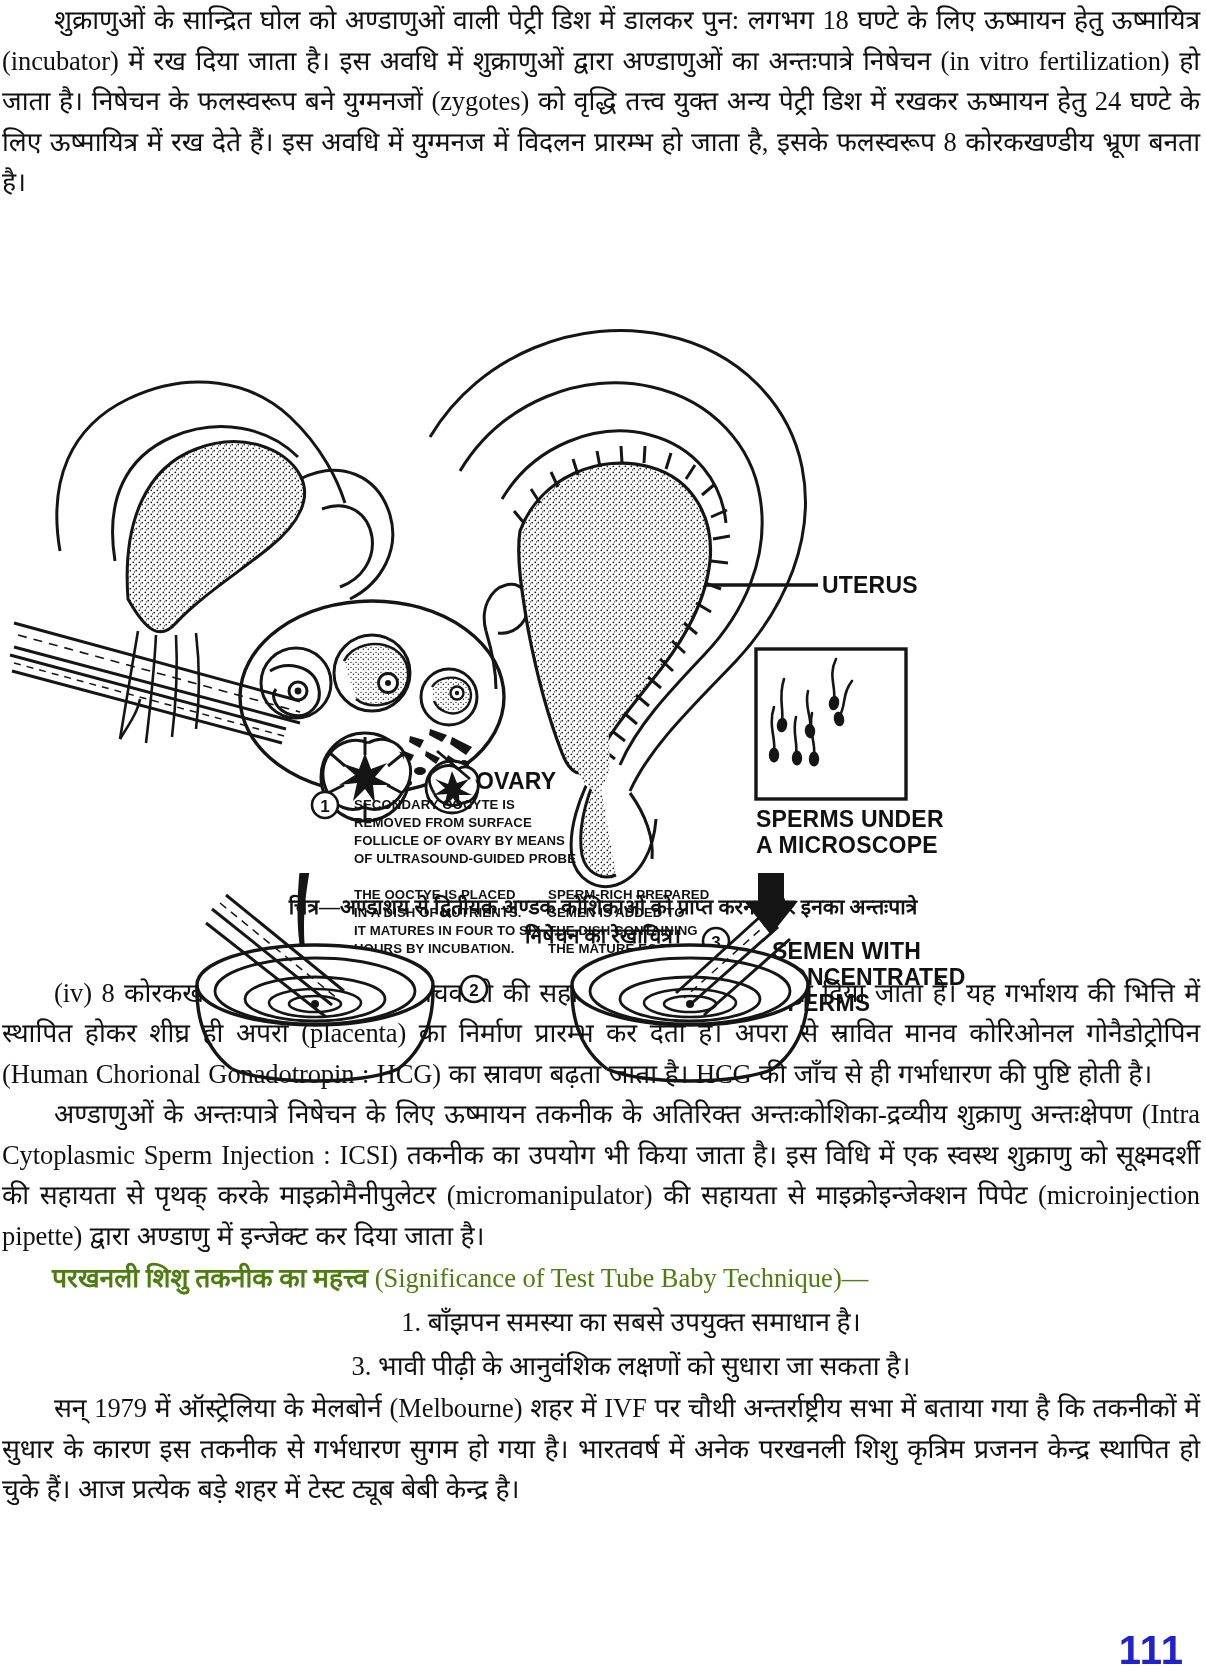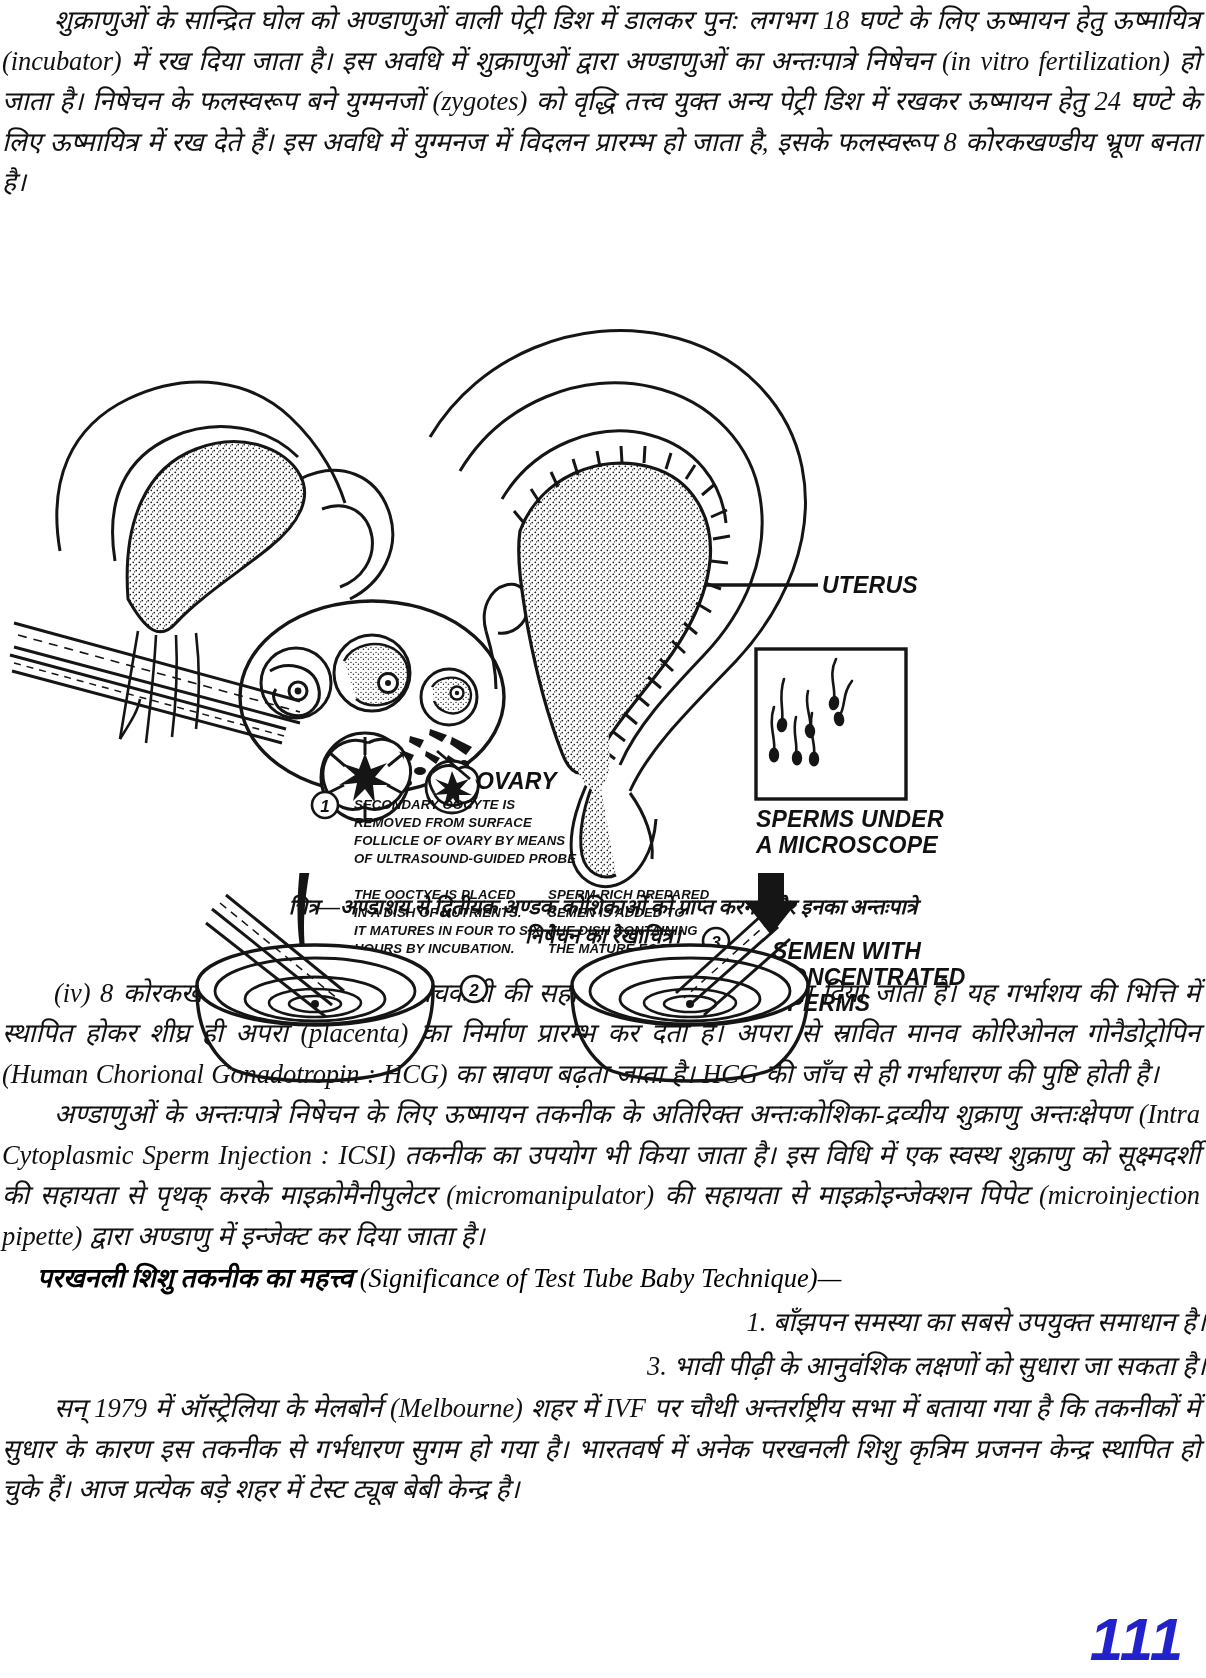--- a/index.html
+++ b/index.html
@@ -13,21 +13,20 @@
     color: #101010;
     overflow: hidden;
     position: relative;
   }
 
   .page {
     position: relative;
     width: 1206px;
     height: 1678px;
     padding: 0;
-    font-style: italic;
   }
 
   
   .para {
     font-size: 26.5px;
     line-height: 40.5px;
     text-align: justify;
     text-align-last: left;
     letter-spacing: -0.1px;
     word-spacing: 1px;
@@ -36,29 +35,29 @@
     color: #111;
   }
   .para.indent { text-indent: 52px; }
 
   .b { font-weight: bold; }
 
   .listitem {
     font-size: 26.5px;
     line-height: 44px;
     padding-left: 56px;
-    text-align: right;
+    text-align: center;
     color: #111;
   }
 
   .heading-line {
     font-size: 26.5px;
     line-height: 44px;
-    padding-left: 37px;
-    color: #000000;
+    padding-left: 52px;
+    color: #4d7c0f;
   }
 
   .caption {
     font-size: 21px;
     line-height: 29px;
     text-align: center;
     font-weight: bold;
     color: #111;
     padding: 0 150px;
     margin-top: 2px;
@@ -83,21 +82,21 @@
 
   .stroke { fill: none; stroke: #151515; }
 
   
   .pageno {
     position: absolute;
     right: 22px;
     bottom: 8px;
     font-family: "Liberation Sans", "DejaVu Sans", sans-serif;
     font-weight: bold;
-    font-size: 60px;
+    font-size: 40px;
     color: #2222cc;
     letter-spacing: 1px;
     line-height: 1;
   }
   .spacer-md { height: 22px; }
 </style>
 </head>
 <body>
 
 <div class="page">

